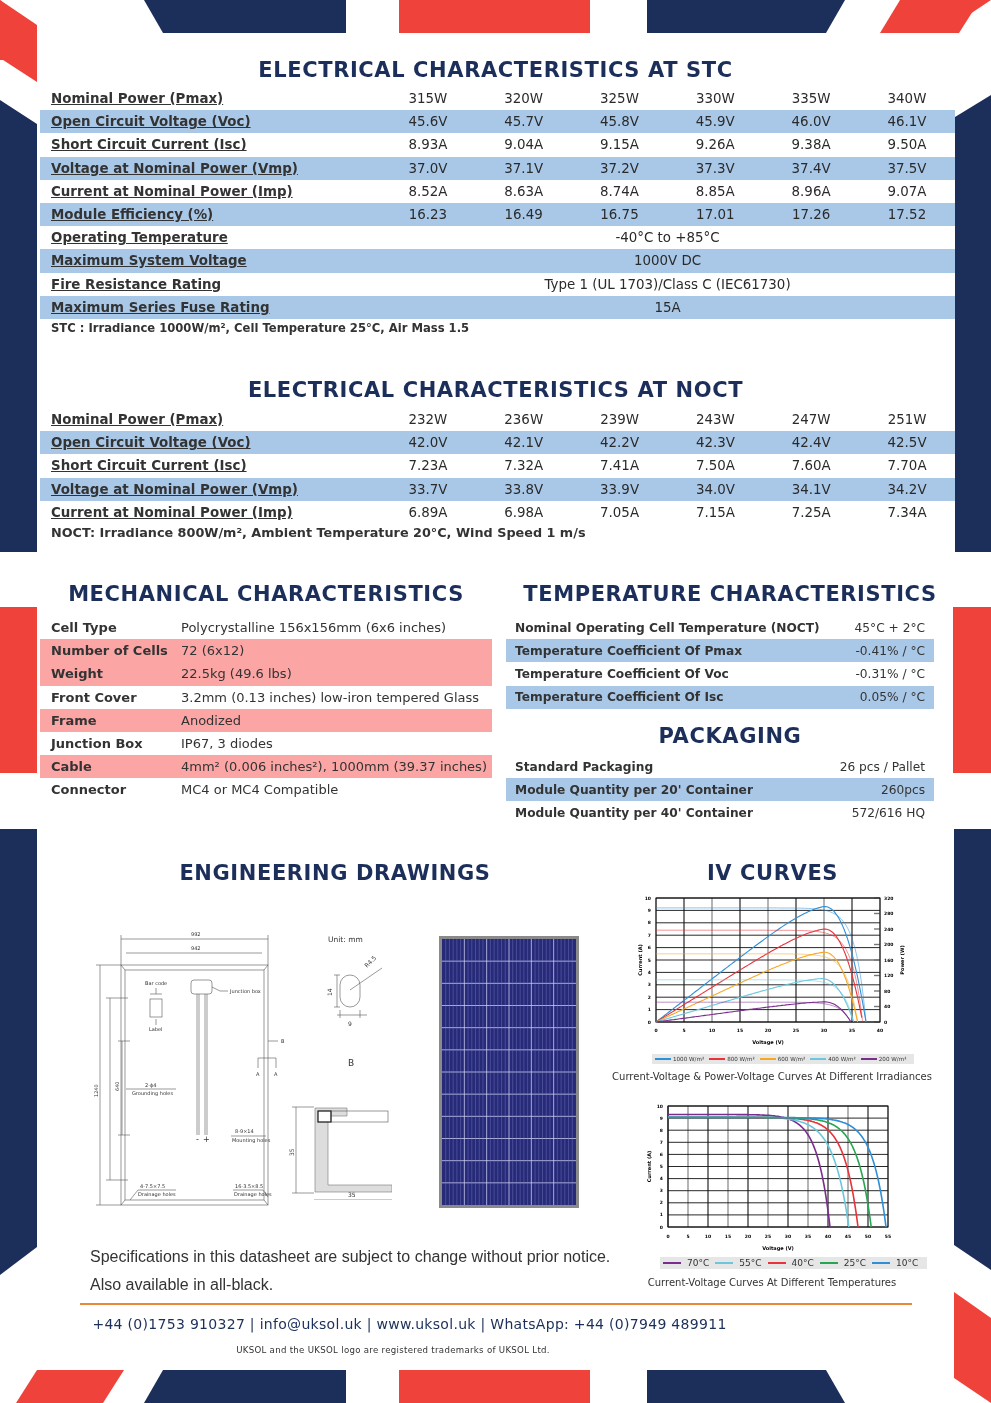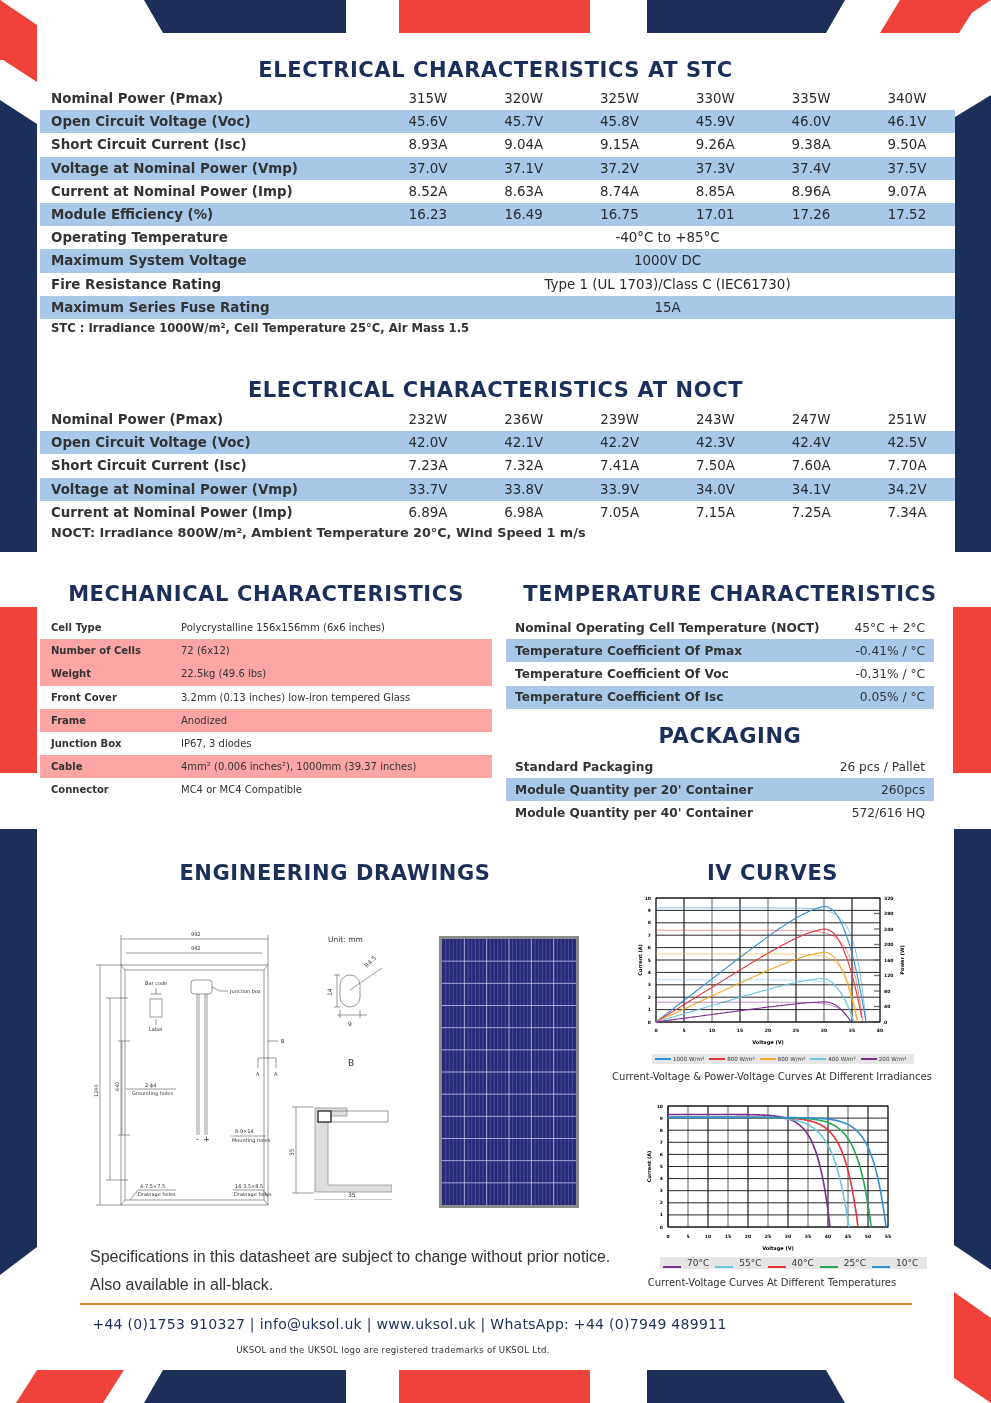--- a/index.html
+++ b/index.html
@@ -4,44 +4,44 @@
 <style>
   * { box-sizing: border-box; margin: 0; padding: 0; }
   html, body { width: 991px; height: 1403px; background: #ffffff; overflow: hidden; }
   body { position: relative; font-family: "DejaVu Sans", sans-serif; color: #222; }
   .deco { position: absolute; }
   .deco svg { display: block; }
   .h2 { position: absolute; font-family: "DejaVu Sans", sans-serif; font-weight: bold; color: #1c2f5a; font-size: 21px; letter-spacing: 0.6px; text-align: center; }
   table.spec { position: absolute; border-collapse: collapse; font-size: 13.4px; }
   table.spec td { height: 23.2px; padding: 0 0 0 11px; white-space: nowrap; vertical-align: middle; color: #2a2a2a; }
   table.spec tr.alt td { background: #a9c8e8; }
-  table.spec td.lbl { font-weight: bold; color: #333; }
+  table.spec td.lbl { font-weight: bold; color: #333; text-decoration: underline; }
   table.spec td.num { text-align: center; padding: 0; }
   table.spec td.span { text-align: center; padding: 0; }
   .note { position: absolute; font-size: 11.6px; font-weight: bold; color: #333; white-space: nowrap; }
-  table.mech { position: absolute; border-collapse: collapse; font-size: 10px; }
+  table.mech { position: absolute; border-collapse: collapse; font-size: 13px; }
   table.mech td { height: 23.2px; padding: 0 0 0 11px; white-space: nowrap; color: #333; }
   table.mech td.lbl { font-weight: bold; width: 141px; }
   table.mech td.val { padding-left: 0; }
   table.mech tr.alt td { background: #fca5a5; }
   table.kv { position: absolute; border-collapse: collapse; font-size: 12.2px; }
   table.kv td { height: 23.2px; padding: 0 9px; white-space: nowrap; color: #333; }
   table.kv td.lbl { font-weight: bold; }
   table.kv td.val { text-align: right; }
   table.kv tr.alt td { background: #a9c8e8; }
   .caption { position: absolute; font-size: 10px; color: #333; text-align: center; white-space: nowrap; }
   .foot-note { position: absolute; font-family: "Liberation Sans Narrow", "Liberation Sans", sans-serif; font-size: 16px; color: #333; white-space: nowrap; }
   .contact { position: absolute; left: 0; width: 819px; top: 1316px; text-align: center; font-size: 14px; color: #1c2f5a; letter-spacing: 0.3px; }
   .tm { position: absolute; left: 0; width: 786px; top: 1345px; text-align: center; font-size: 8.6px; color: #333; letter-spacing: 0.3px; }
   .hr { position: absolute; left: 80px; width: 832px; top: 1303px; height: 2px; background: #e8893a; }
   .legend { position: absolute; display: flex; align-items: center; background: #e6e6e6; font-size: 5.6px; color: #333; }
   .legend .it { display: flex; align-items: center; margin-right: 5px; }
   .legend .sw { display: inline-block; width: 16px; height: 2px; margin-right: 2px; }
   .legend2 { position: absolute; display: flex; align-items: center; background: #e6e6e6; font-size: 9px; color: #333; }
-  .legend2 .it { display: flex; align-items: flex-end; margin-right: 6px; }
+  .legend2 .it { display: flex; align-items: center; margin-right: 6px; }
   .legend2 .sw { display: inline-block; width: 18px; height: 2.5px; margin-right: 6px; }
   svg text { font-family: "DejaVu Sans", sans-serif; }
 </style>
 </head>
 <body>
 
 <div class="deco" style="left:0;top:0;width:991px;height:1403px;">
   <svg width="991" height="1403">
 
     <polygon points="0,0 0,60 37,60 37,33" fill="#ef423a"></polygon>

